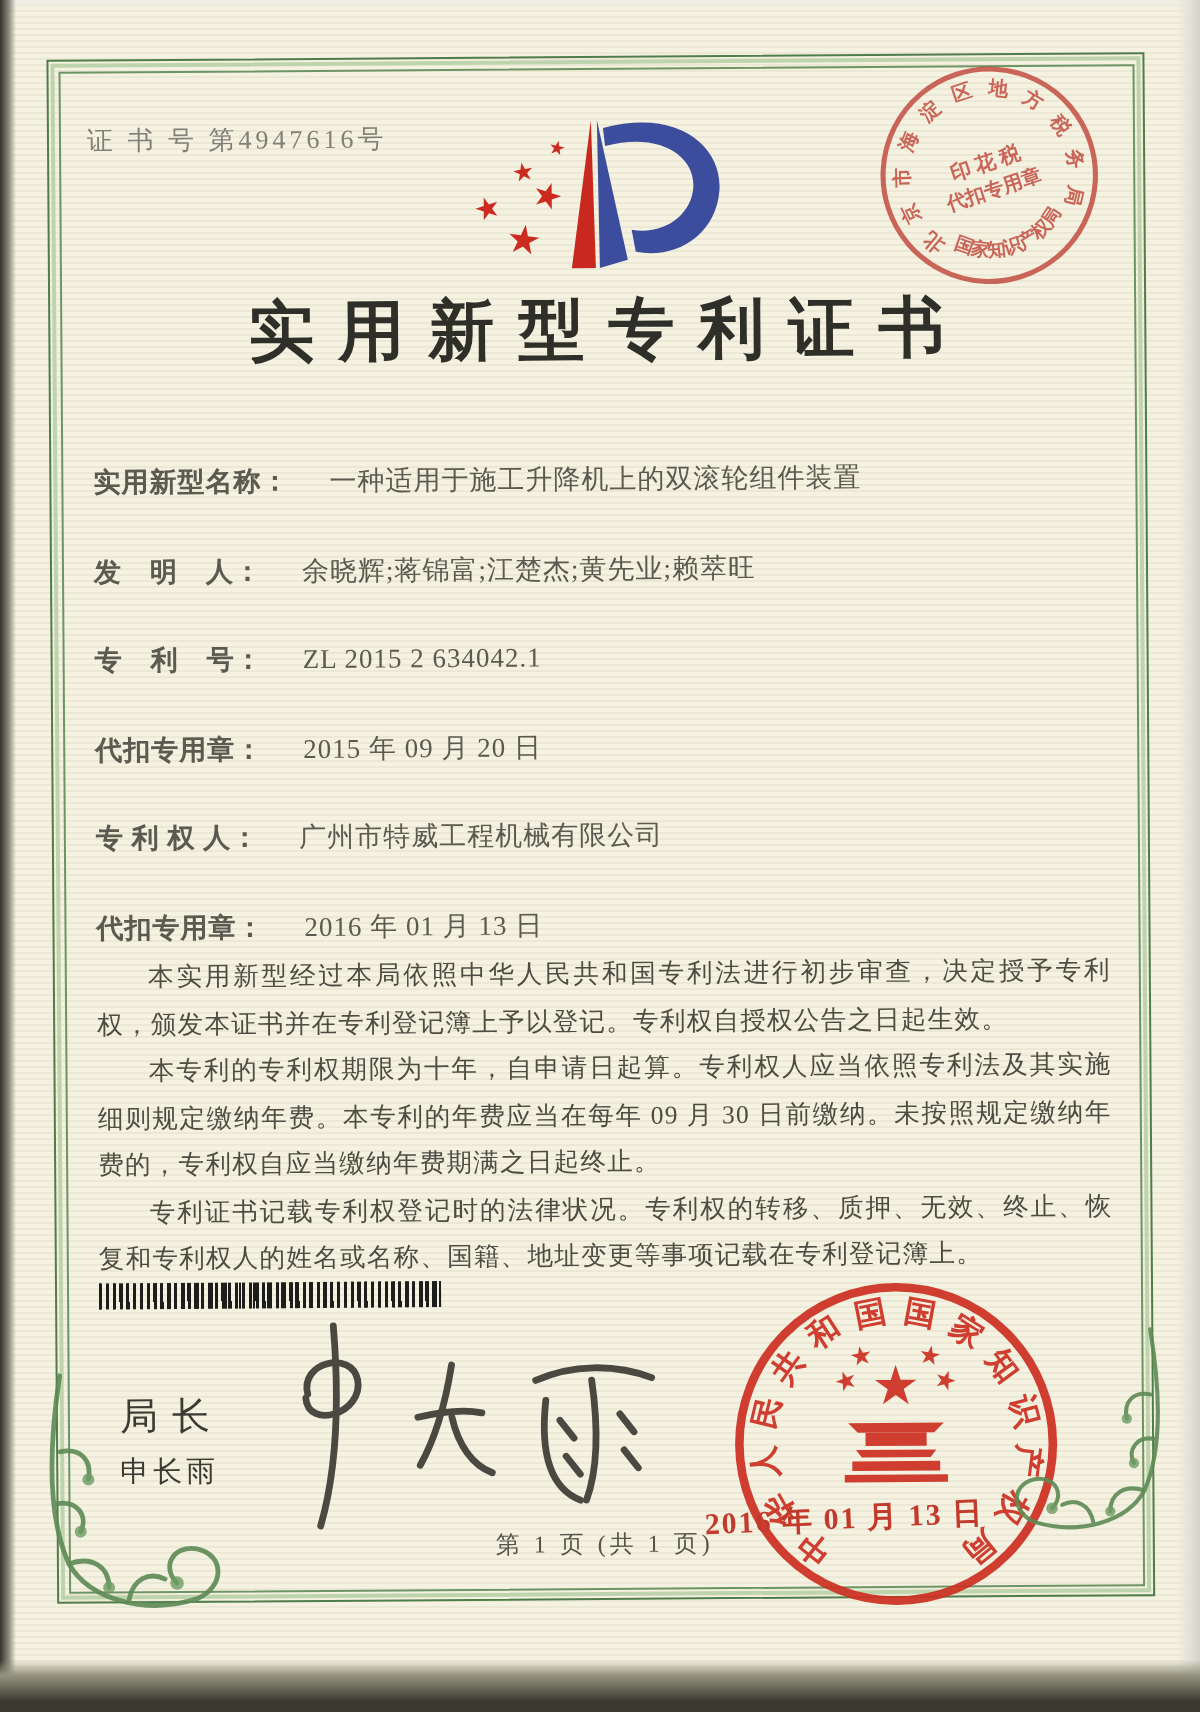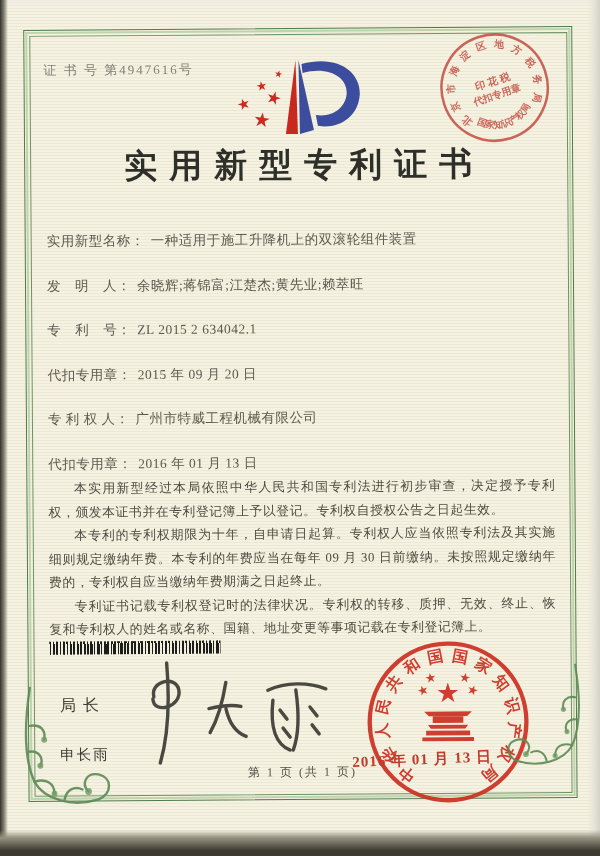--- a/index.html
+++ b/index.html
@@ -25,32 +25,32 @@
   
   .frame{position:absolute;left:26px;top:28px;width:547px;height:770px;border:1.5px solid #4f7c4b;}
   .frame-band{position:absolute;inset:1px;border:2.5px solid #bed4ac;}
   .frame-line{position:absolute;inset:4.5px;border:1px solid #6d9465;}
   
   .certno{position:absolute;left:46px;top:60px;font-size:13px;color:#807f77;letter-spacing:2px;}
   .logo{position:absolute;left:224px;top:56px;width:152px;height:92px;}
   .title{position:absolute;left:0;top:143px;width:100%;text-align:center;
     font-size:33px;color:#2f2f2a;letter-spacing:12px;text-indent:12px;font-weight:600;}
   .field{position:absolute;left:48px;font-size:13.5px;color:#5b5a50;letter-spacing:0.5px;white-space:nowrap;}
-  .field .lab{margin-right:6px;}
+  .field .lab{margin-right:20px;font-weight:bold;}
   .f0{top:231px;} .f1{top:276px;} .f2{top:320px;} .f3{top:365px;} .f4{top:409px;} .f5{top:454px;}
   .body-text{position:absolute;left:48px;top:476px;width:507px;font-size:12.8px;line-height:23.5px;
     color:#4d4c42;text-align:justify;}
   .body-text p{margin:0;text-indent:2em;letter-spacing:0.6px;}
   .barcode{position:absolute;left:48px;top:640px;width:171px;height:13px;
     background:
       repeating-linear-gradient(90deg,#1d1d1b 0px,#1d1d1b 1.6px,rgba(0,0,0,0) 1.6px,rgba(0,0,0,0) 3.4px),
       repeating-linear-gradient(90deg,#1d1d1b 0px,#1d1d1b 1px,rgba(0,0,0,0) 1px,rgba(0,0,0,0) 7px);
   }
-  .sig-title{position:absolute;left:58px;top:694px;font-size:16px;color:#3b3b34;letter-spacing:7px;}
-  .sig-name{position:absolute;left:58px;top:725px;font-size:14.5px;color:#3b3b34;letter-spacing:2px;margin-top:19px;}
+  .sig-title{position:absolute;left:58px;top:694px;font-size:19px;color:#3b3b34;letter-spacing:7px;}
+  .sig-name{position:absolute;left:58px;top:725px;font-size:14.5px;color:#3b3b34;letter-spacing:2px;}
   .signature{position:absolute;left:128px;top:656px;width:215px;height:112px;}
   .tax-stamp{position:absolute;left:438px;top:30px;width:118px;height:118px;
     transform:rotate(-18deg);opacity:0.78;}
   .office-seal{position:absolute;left:360px;top:637px;width:172px;height:172px;opacity:0.93;}
   .seal-date{position:absolute;left:350px;top:751px;font-size:15px;color:#c23a2c;font-weight:600;
     letter-spacing:1px;transform:rotate(-2deg);white-space:nowrap;}
   .footer{position:absolute;left:0;top:764px;width:100%;text-align:center;font-size:12px;
     color:#55544b;letter-spacing:2px;}
   .orn-bl{position:absolute;left:18px;top:684px;width:98px;height:124px;}
   .orn-br{position:absolute;left:498px;top:632px;width:84px;height:172px;transform:scaleX(-1);}

